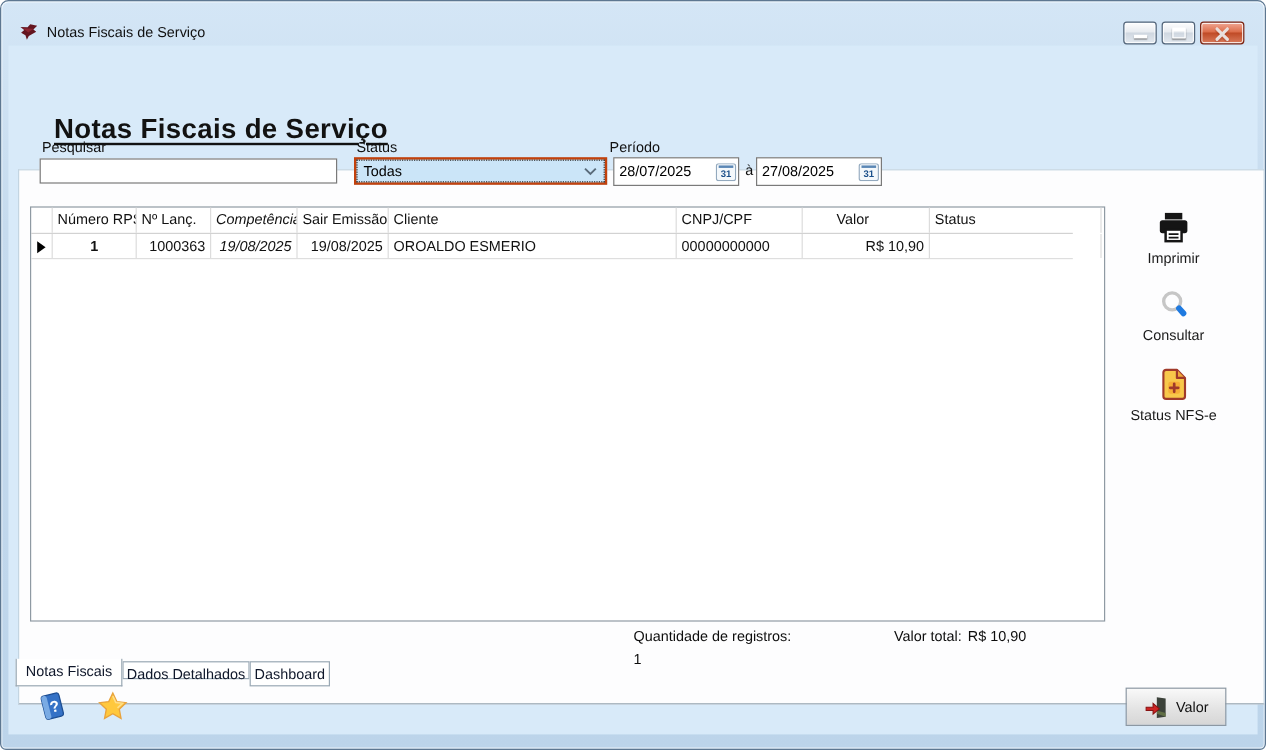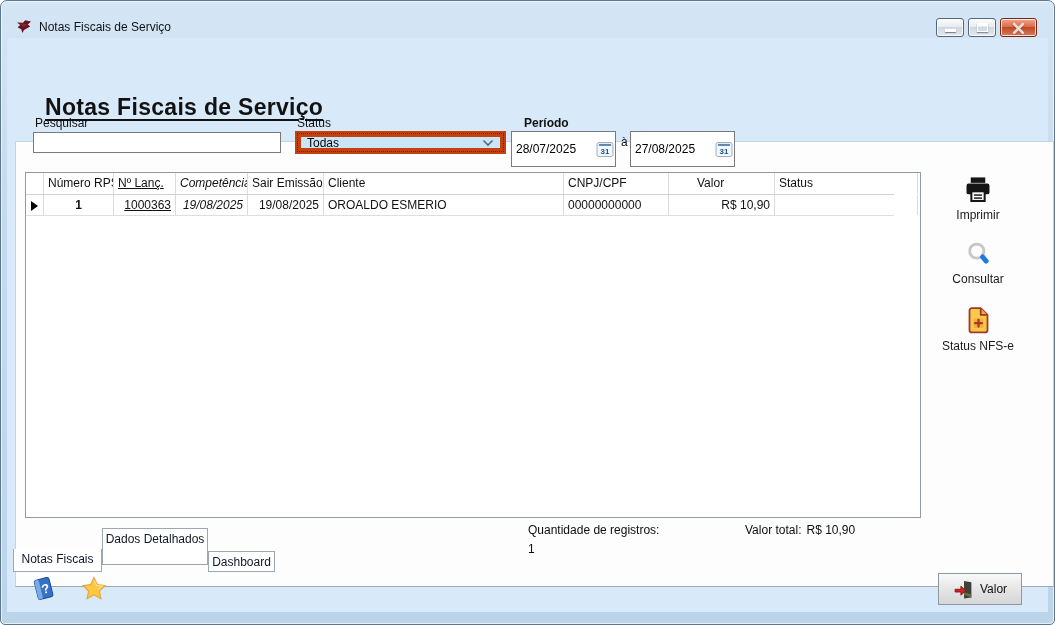--- a/index.html
+++ b/index.html
@@ -29,54 +29,54 @@
   .page-heading { position:absolute; left:38px; top:56px; font-size:23px; font-weight:bold; letter-spacing:.3px;
     color:#121212; text-decoration:underline; text-decoration-thickness:2px; text-underline-offset:4px; }
 
   
   .panel { position:absolute; left:8px; top:103px; width:1039px; height:446px; background:#fdfdfe;
     border:1px solid #c3d5e2; border-bottom:1px solid #99a8b4; }
 
   .fld-label { position:absolute; color:#101010; }
   .textbox { position:absolute; border:1px solid #7a7a7a; background:#fff; font:12px "Liberation Sans",sans-serif; padding:2px 4px; }
   .combo { position:absolute; left:295px; top:131px; width:211px; height:23px; background:#cbe5f8;
-    border:6px solid #c2410c; outline:1px dotted #333; outline-offset:-3px;
+    border:2px solid #c2410c; outline:1px dotted #333; outline-offset:-3px;
     display:flex; align-items:center; padding:0 6px; cursor:pointer; }
   .combo .chev { margin-left:auto; display:flex; }
-  .datefield { position:absolute; height:36px; border:1px solid #7a7a7a; background:#fff; display:flex; align-items:center; }
+  .datefield { position:absolute; height:24px; border:1px solid #7a7a7a; background:#fff; display:flex; align-items:center; }
   .datefield input { border:0; outline:0; width:76px; padding:0 0 0 4px; font:12px "Liberation Sans",sans-serif; background:transparent; }
   .cal-btn { margin-left:auto; margin-right:1px; display:flex; cursor:pointer; }
 
   
   .grid { position:absolute; left:25px; top:172px; width:896px; height:346px; background:#fff; border:1px solid #8f9aa3; }
   .g-row { display:flex; width:868px; }
   .g-head { height:22px; border-bottom:1px solid #d2d2d2; }
   .g-data { height:21px; border-bottom:1px solid #dedede; }
   .gc { flex:none; padding:3px 4px 0 4px; overflow:hidden; white-space:nowrap; border-right:1px solid #dcdcdc; color:#111; }
   .gc.gutter { width:18px; padding:0; position:relative; }
-  .gc.c0 { width:70px; } .gc.c1 { width:62px;text-decoration:underline; } .gc.c2 { width:72px;font-style:italic; } .gc.c3 { width:76px; }
+  .gc.c0 { width:70px; } .gc.c1 { width:62px; } .gc.c2 { width:72px;font-style:italic; } .gc.c3 { width:76px; }
   .gc.c4 { width:240px; } .gc.c5 { width:105px; } .gc.c6 { width:82px;margin-left:24px; } .gc.c7 { width:143px; border-right:1px solid #dcdcdc; }
   .num { text-align:right; }
   .ctr { text-align:center; font-weight:bold; }
   .sel-arrow { position:absolute; left:5px; top:6px; width:0; height:0;
     border-left:7px solid #000; border-top:5px solid transparent; border-bottom:5px solid transparent; }
 
   .summary { position:absolute; top:523px; display:flex; gap:5px; color:#0d0d0d; }
   .summary.count { left:528px;flex-direction:column; }
   .summary.total { left:745px; }
 
   
   .action { position:absolute; left:933px; width:90px; display:flex; flex-direction:column; align-items:center; gap:4px; cursor:pointer; }
   .action span.lbl { color:#1a1a1a; }
 
   
   .tab { position:absolute; background:#fff; border:1px solid #99a8b4; text-align:center; cursor:pointer;
     font-size:12px; color:#0f172a; padding-top:3px; }
   .tab.active { left:13px; top:549px; width:89px; height:23px; border-top:0; z-index:3; }
-  .tab.t2 { left:102px; top:528px; width:106px; height:37px; }
+  .tab.t2 { left:102px; top:551px; width:106px; height:15px; }
   .tab.t3 { left:208px; top:551px; width:67px; height:21px; }
 
   .foot-icon { position:absolute; top:575px; cursor:pointer; }
   .foot-icon.help { left:30px; }
   .foot-icon.star { left:80px; }
 
   .sair-btn { position:absolute; left:938px; top:573px; width:84px; height:32px; border:1px solid #8c98a3;
     background:linear-gradient(180deg,#f9f9f9,#e2e2e2 60%,#d6d6d6); display:flex; align-items:center; justify-content:center;
     gap:6px; cursor:pointer; font-size:12px; color:#111; }
 </style>
@@ -119,21 +119,21 @@
   <div class="fld-label" style="left:297px; top:116px;">Status</div>
   <div class="combo">
     <span>Todas</span>
     <span class="chev">
       <svg viewBox="0 0 12 8" width="12" height="8">
           <path d="M1.5 1.5 L6 6 L10.5 1.5" fill="none" stroke="#5a6b7a" stroke-width="1.6"></path>
         </svg>
     </span>
   </div>
 
-  <div class="fld-label" style="left:524px; top:116px;font-weight:bold;">Período</div>
+  <div class="fld-label" style="left:508px; top:116px;">Período</div>
   <div class="datefield" style="left:511px; top:131px; width:105px;">
     <input value="28/07/2025" style="">
     <span class="cal-btn">
       <svg viewBox="0 0 18 16" width="18" height="15">
         <rect x="0.5" y="0.5" width="17" height="15" rx="2" fill="#f4f8fb" stroke="#93a9be"></rect>
         <rect x="2.5" y="2" width="13" height="2.2" fill="#5b87b5"></rect>
         <text x="9" y="12.5" font-size="8.5" font-weight="bold" fill="#1b4f8a" text-anchor="middle">31</text>
       </svg>
     </span>
   </div>

